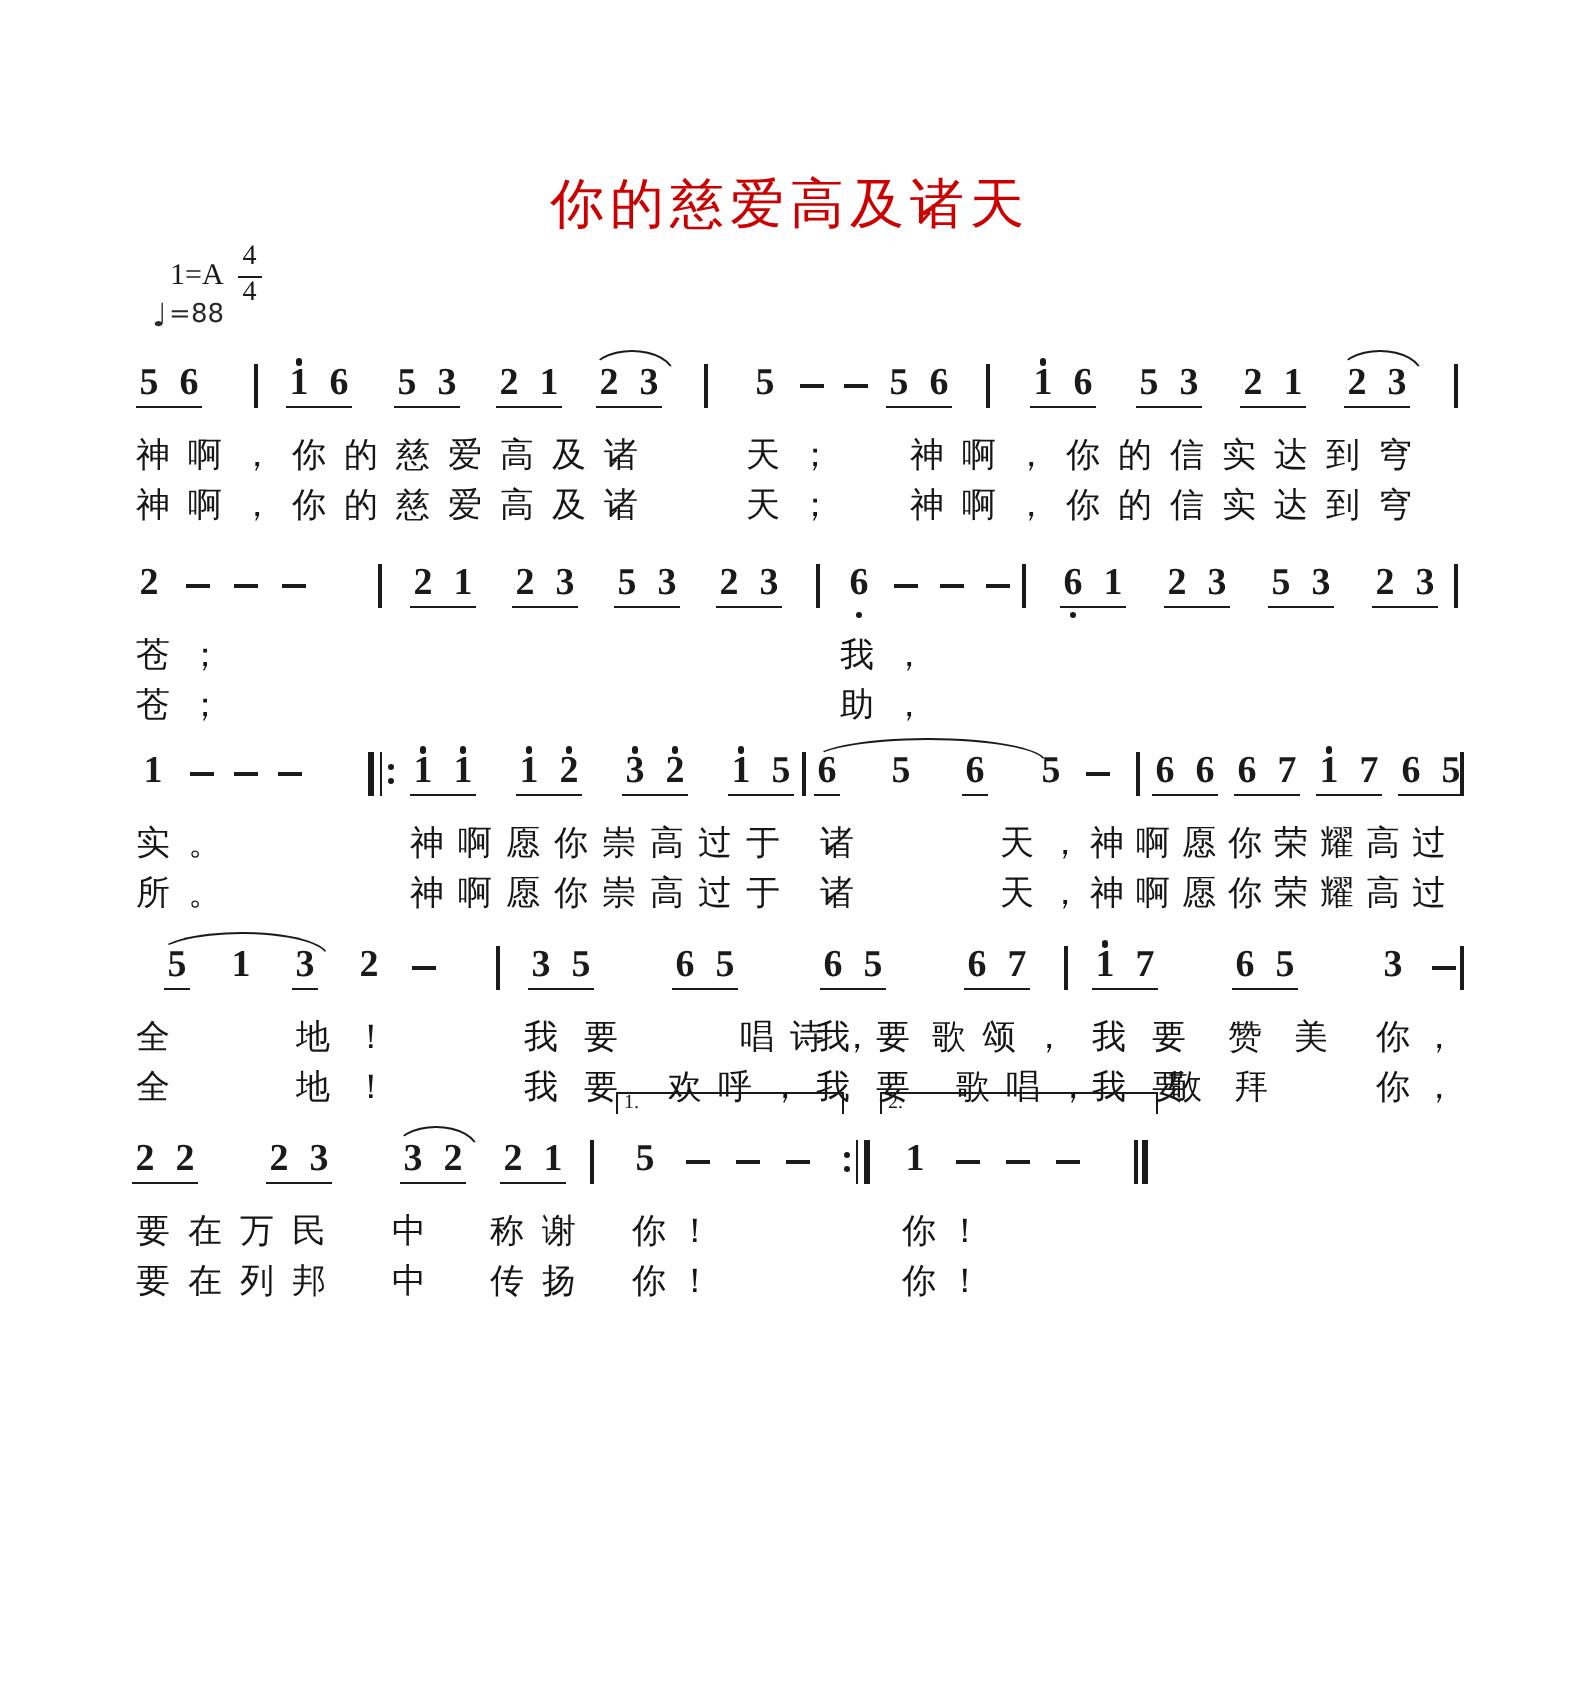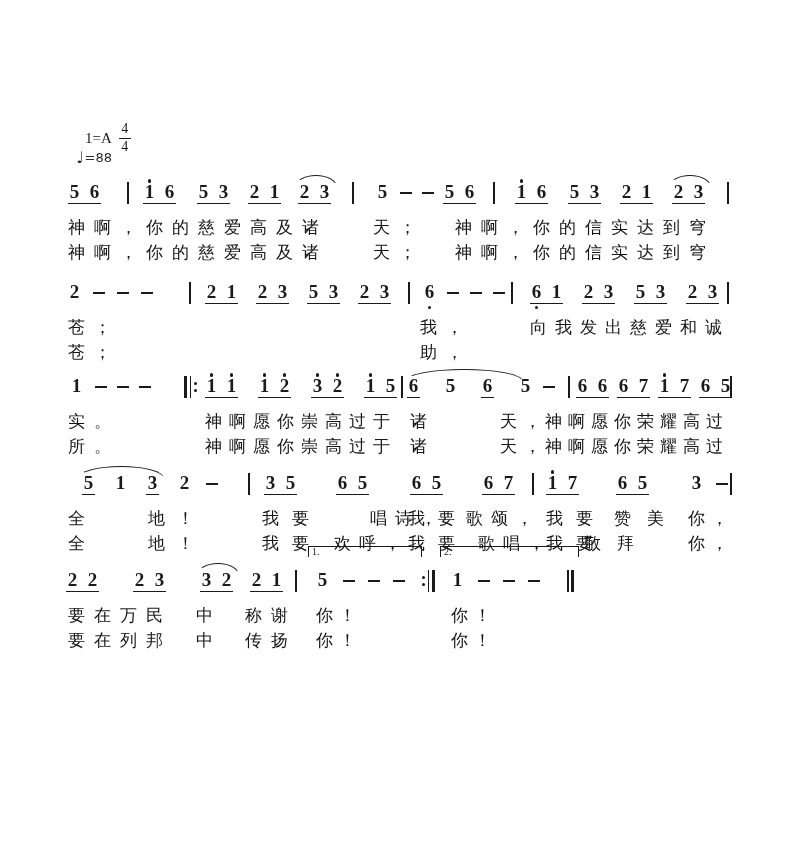--- a/index.html
+++ b/index.html
@@ -42,20 +42,21 @@
          border-left:1.3px solid #1a1a1a;border-right:1.3px solid #1a1a1a;}
   .vlabel{position:absolute;left:3px;top:-1px;font-size:10px;color:#1a1a1a;}
   .lyr{position:absolute;white-space:nowrap;font-size:17px;color:#161616;letter-spacing:9px;}
   .lyr.r0{top:34px;}
   .lyr.r1{top:59px;}
 </style>
 </head>
 <body>
 
 <div class="sheet">
+  <div class="title red" style="color: rgb(204, 0, 0);">你的慈爱高及诸天</div>
 
   <div class="keysig">
     <span>1=A</span>
     <span class="frac">
       <span>4</span>
       <span class="frac-bar"></span>
       <span>4</span>
     </span>
   </div>
 
@@ -163,21 +164,20 @@
           <div class="note">5</div>
           <div class="note">3</div>
         </div>
         <div class="group u" style="left: 686px;">
           <div class="note">2</div>
           <div class="note">3</div>
         </div>
         <div class="bar" style="left: 727px;"></div>
         <div class="lyr r0" style="left: 68px;">苍；</div>
         <div class="lyr r0" style="left: 420px;">我，</div>
-        <div class="lyr r0" style="left: 530px; letter-spacing: 8px;">向我发出慈爱和诚</div>
         <div class="lyr r1" style="left: 68px;">苍；</div>
         <div class="lyr r1" style="left: 420px;">助，</div>
       </div>
       <div class="system" style="top: 376px;">
         <div class="note solo" style="left: 70px;">1</div>
         <div class="dash" style="left: 95px;"></div>
         <div class="dash" style="left: 117px;"></div>
         <div class="dash" style="left: 139px;"></div>
         <div class="barsign" style="left: 184px;">
           <div class="bs-thick"></div>

